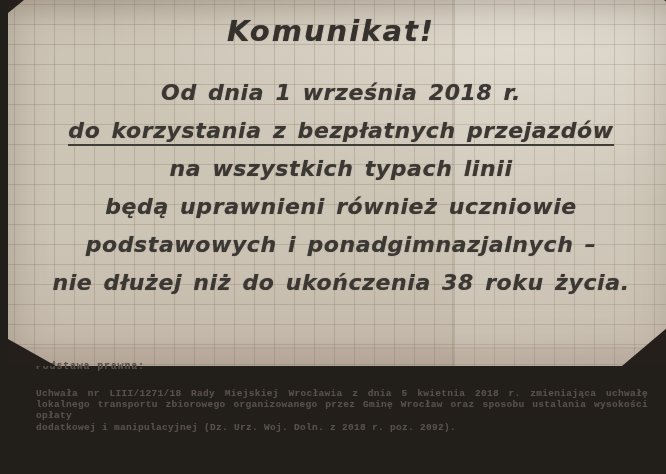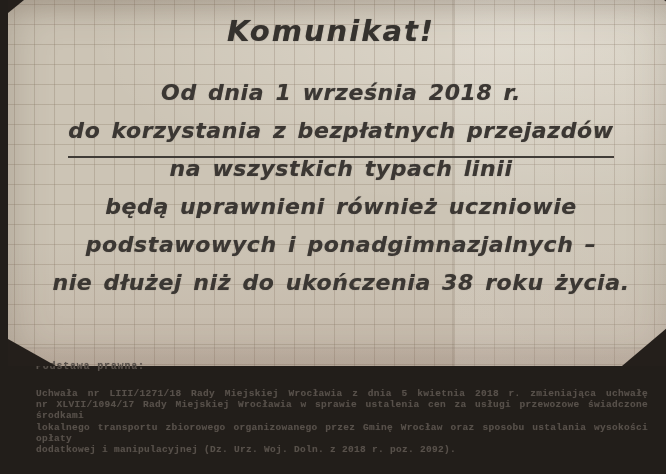--- a/index.html
+++ b/index.html
@@ -64,21 +64,21 @@
     font-family: "DejaVu Sans", sans-serif;
     font-style: italic; font-weight: bold;
     font-size: 22px; line-height: 38px;
     letter-spacing: 0.6px; word-spacing: 3px;
     color: #3b3733;
     text-shadow: 0 0 1px rgba(59,55,51,0.5);
   }
   .body-line { white-space: nowrap; }
   .underline-span {
     border-bottom: 2px solid #403c37;
-    padding-bottom: 13px;
+    padding-bottom: 1px;
     font-style: italic;
   }
 
   .legal-block {
     position: absolute; left: 28px; right: 26px; top: 361px;
     font-family: Liberation Mono, monospace;
     color: #57504a;
   }
   .legal-label {
     font-size: 10px; font-weight: bold; letter-spacing: 0.8px;
@@ -109,21 +109,20 @@
       <div class="body-line"><span class="underline-span">do korzystania z bezpłatnych przejazdów</span></div>
       <div class="body-line">na wszystkich typach linii</div>
       <div class="body-line">będą uprawnieni również uczniowie</div>
       <div class="body-line">podstawowych i ponadgimnazjalnych –</div>
       <div class="body-line">nie dłużej niż do ukończenia 38 roku życia.</div>
     </div>
 
     <div class="legal-block">
       <div class="legal-label">Podstawa prawna:</div>
       <p class="legal-line just">Uchwała nr LIII/1271/18 Rady Miejskiej Wrocławia z dnia 5 kwietnia 2018 r. zmieniająca uchwałę</p>
-      <p class="legal-line just">nr XLVII/1094/17 Rady Miejskiej Wrocławia w sprawie ustalenia cen za usługi przewozowe świadczone środkami</p>
       <p class="legal-line just">lokalnego transportu zbiorowego organizowanego przez Gminę Wrocław oraz sposobu ustalania wysokości opłaty</p>
       <p class="legal-line">dodatkowej i manipulacyjnej (Dz. Urz. Woj. Doln. z 2018 r. poz. 2092).</p>
     </div>
 
     <div class="corner tl"></div>
     <div class="corner tr"></div>
     <div class="corner bl"></div>
     <div class="corner br"></div>
 
   </div>

